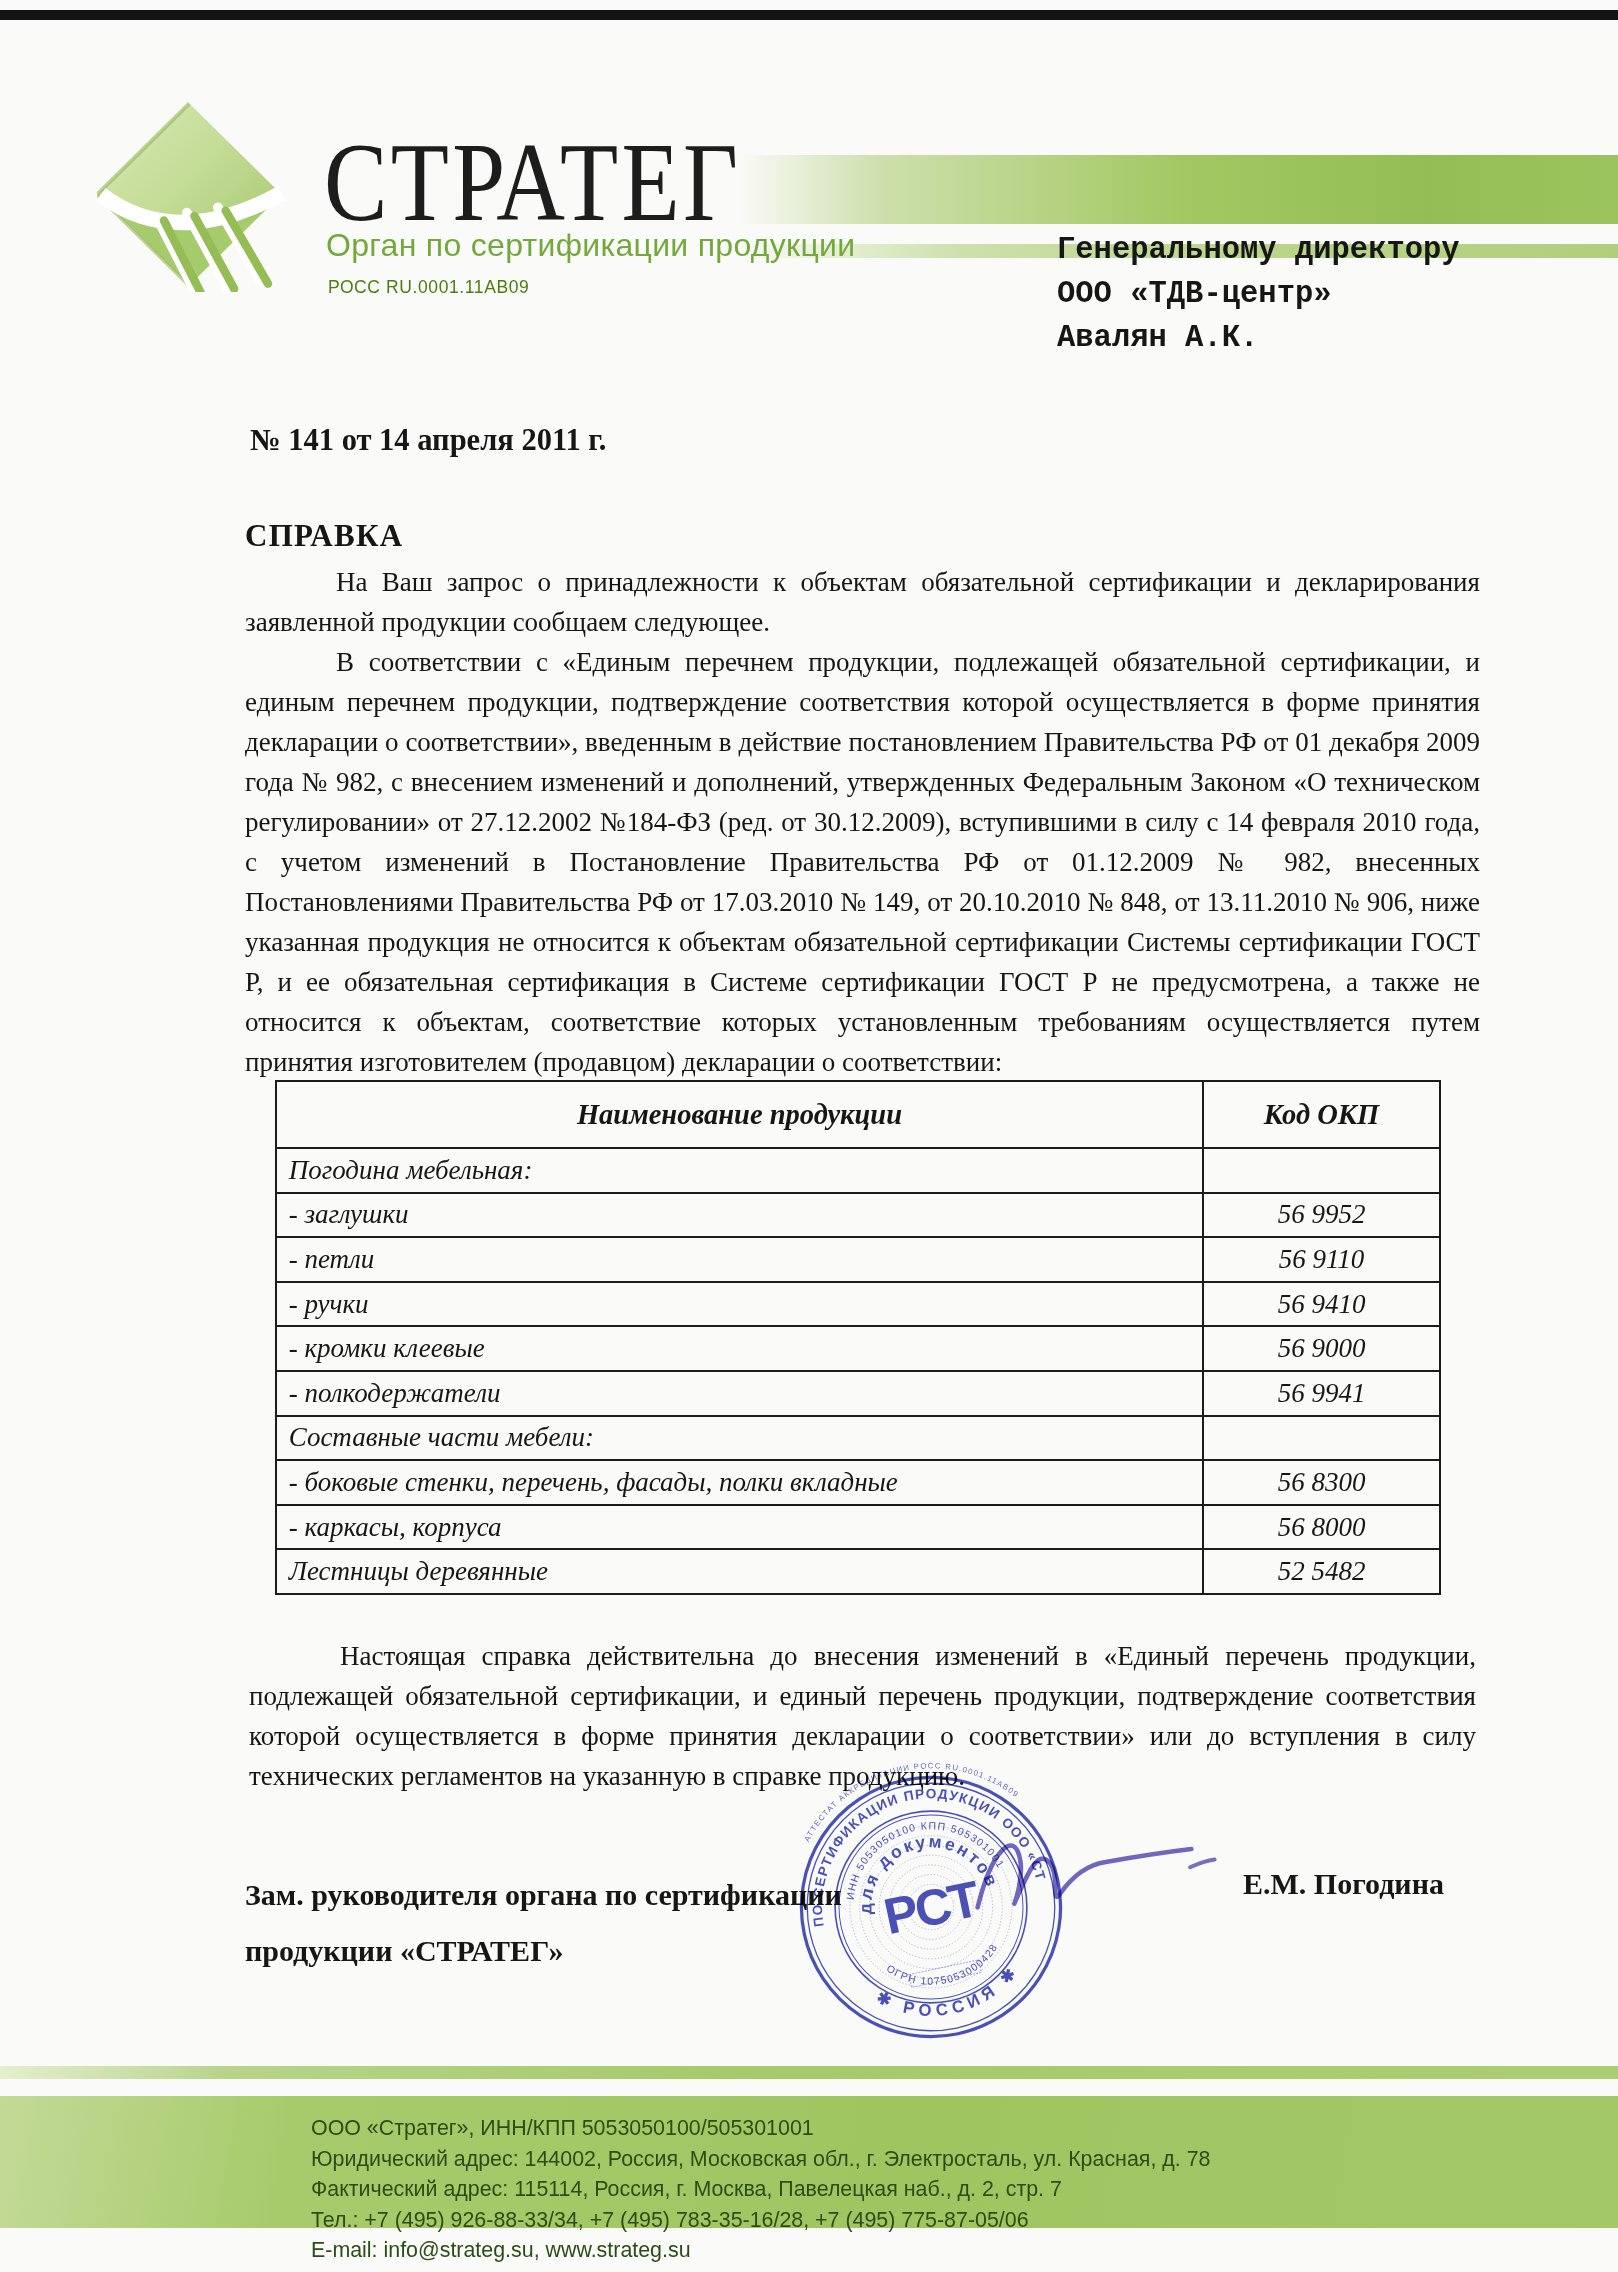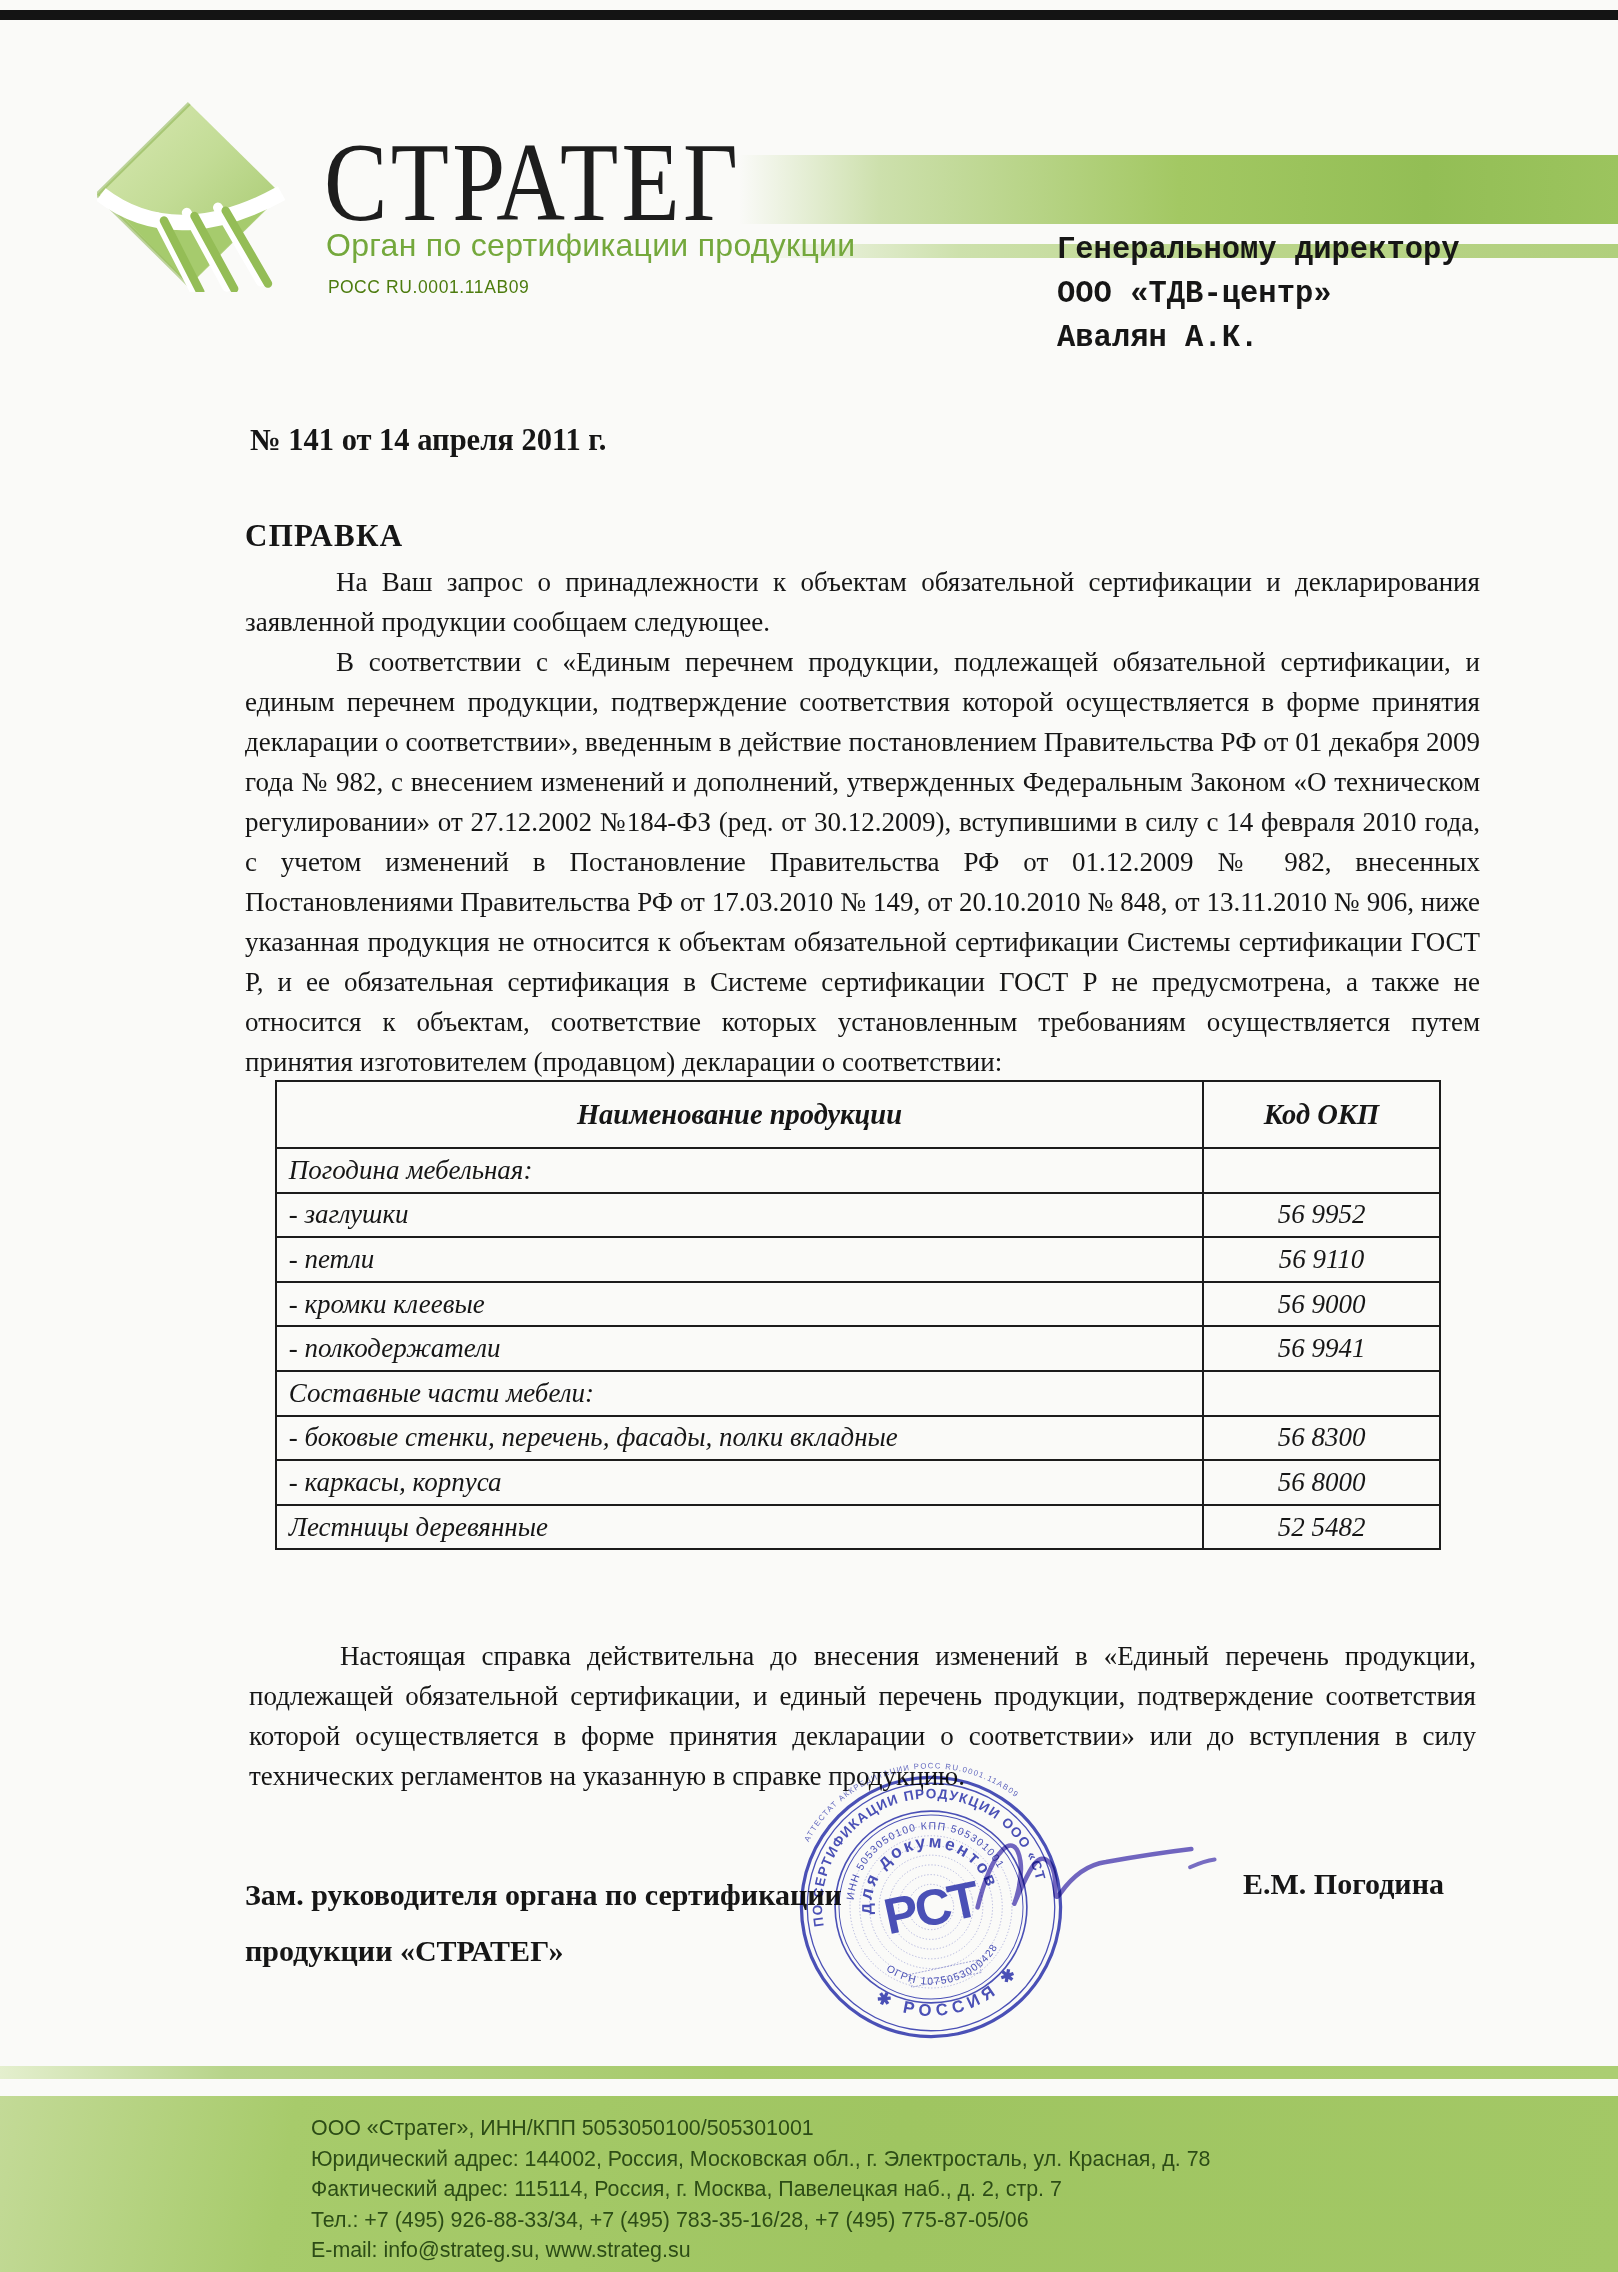--- a/index.html
+++ b/index.html
@@ -64,21 +64,21 @@
   .sig-left{position:absolute;left:245px;top:1867px;font-weight:bold;font-size:30px;line-height:56px;white-space:nowrap;}
   .sig-name{position:absolute;left:1243px;top:1867px;font-weight:bold;font-size:30px;white-space:nowrap;}
   .stamp-svg{position:absolute;left:782px;top:1758px;width:298px;height:298px;mix-blend-mode:multiply;opacity:.92;}
   .sign-svg{position:absolute;left:953px;top:1810px;width:272px;height:143px;mix-blend-mode:multiply;}
   
   .footer-stripe{
     position:absolute;left:0;right:0;top:2066px;height:13px;
     background:linear-gradient(to right,#e4efce 0%, #b7d48a 14%, #a6ca6a 45%, #abce72 100%);
   }
   .footer-block{
-    position:absolute;left:0;right:0;top:2096px;height:176px;
+    position:absolute;left:0;right:0;top:2096px;height:132px;
     background:linear-gradient(100deg,#c3da97 0%, #a7cb6b 18%, #9fc561 55%, #a3c866 100%);
     text-decoration:underline;
   }
   .footer-lines{
     position:absolute;left:311px;top:17px;
     font-family:"Liberation Sans",sans-serif;font-size:21.4px;line-height:30.5px;
     color:#2c4c16;white-space:nowrap;
   }
 </style>
 </head>
@@ -152,20 +152,24 @@
         <tr>
           <td>- заглушки</td>
           <td class="code-cell">56 9952</td>
         </tr>
 
         <tr>
           <td>- петли</td>
           <td class="code-cell">56 9110</td>
         </tr>
 
+        <tr>
+          <td>- ручки</td>
+          <td class="code-cell">56 9410</td>
+        </tr>
 
         <tr>
           <td>- кромки клеевые</td>
           <td class="code-cell">56 9000</td>
         </tr>
 
         <tr>
           <td>- полкодержатели</td>
           <td class="code-cell">56 9941</td>
         </tr>

